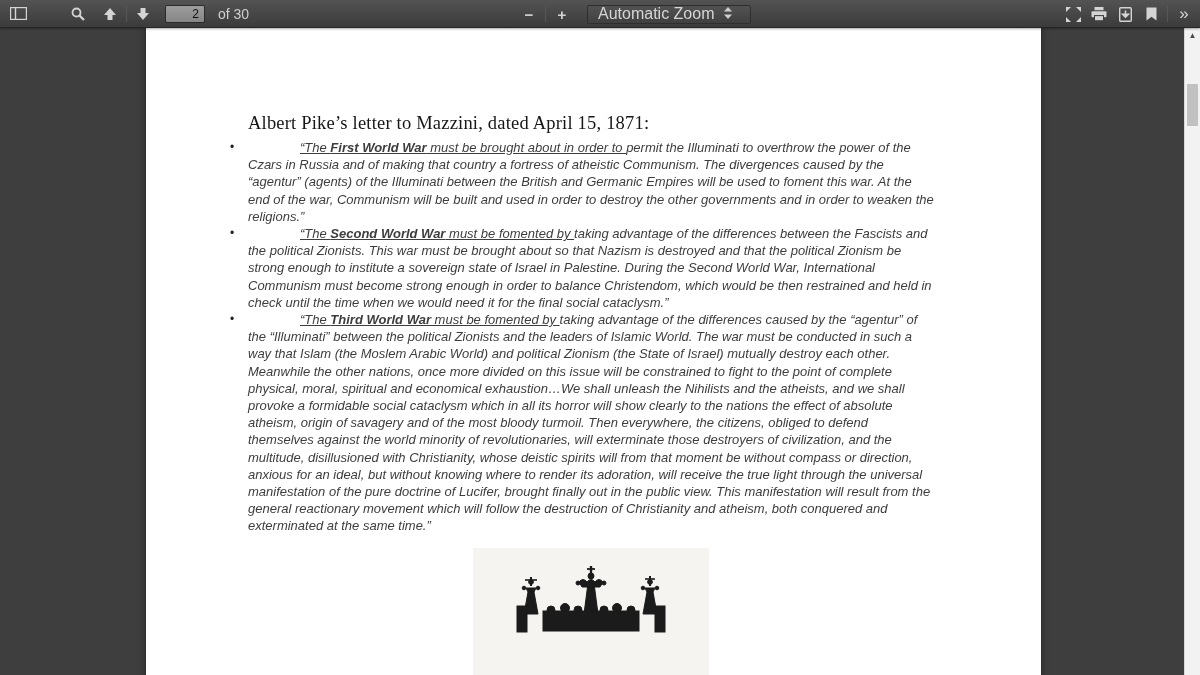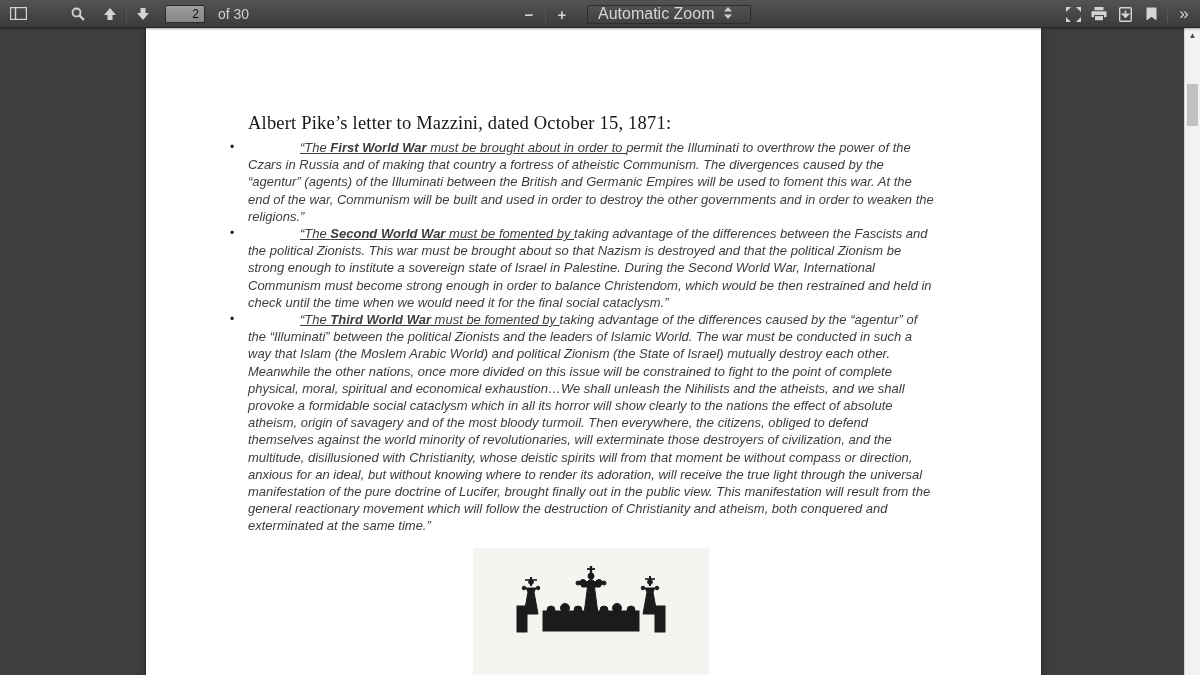--- a/index.html
+++ b/index.html
@@ -186,21 +186,21 @@
     <div class="tb-sep"></div>
     <div class="tb-btn">
       <span class="more-chev">»</span>
     </div>
   </div>
 </div>
 
 <div class="viewer">
   <div class="pdf-page">
 
-    <h2 class="doc-title">Albert Pike’s letter to Mazzini, dated October 15, 1871:</h2>
+    <h2 class="doc-title">Albert Pike’s letter to Mazzini, dated April 15, 1871:</h2>
 
     <ul class="doc-list">
       <li>
         <span class="bullet-glyph">•</span>
         <span class="seg u">“The </span><span class="seg u b">First World War</span><span class="seg u"> must be brought about in order to </span><span class="seg">permit the Illuminati to overthrow the power of the Czars in Russia and of making that country a fortress of atheistic Communism. The divergences caused by the “agentur” (agents) of the Illuminati between the British and Germanic Empires will be used to foment this war. At the end of the war, Communism will be built and used in order to destroy the other governments and in order to weaken the religions.”</span>
       </li>
       <li>
         <span class="bullet-glyph">•</span>
         <span class="seg u">“The </span><span class="seg u b">Second World War</span><span class="seg u"> must be fomented by </span><span class="seg">taking advantage of the differences between the Fascists and the political Zionists. This war must be brought about so that Nazism is destroyed and that the political Zionism be strong enough to institute a sovereign state of Israel in Palestine. During the Second World War, International Communism must become strong enough in order to balance Christendom, which would be then restrained and held in check until the time when we would need it for the final social cataclysm.”</span>
       </li>

